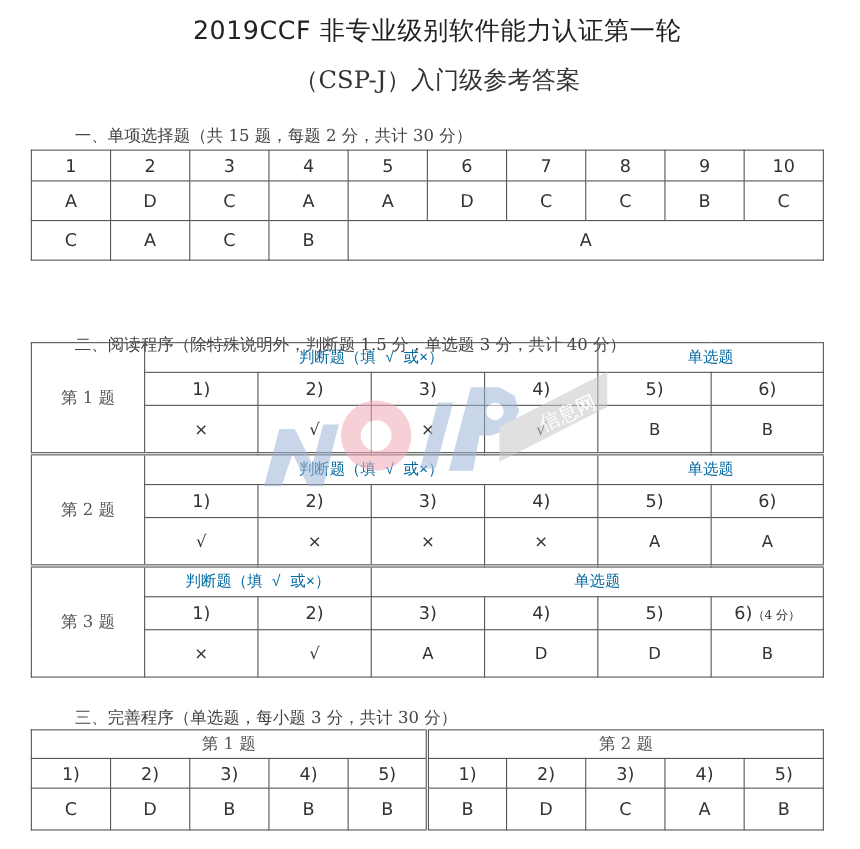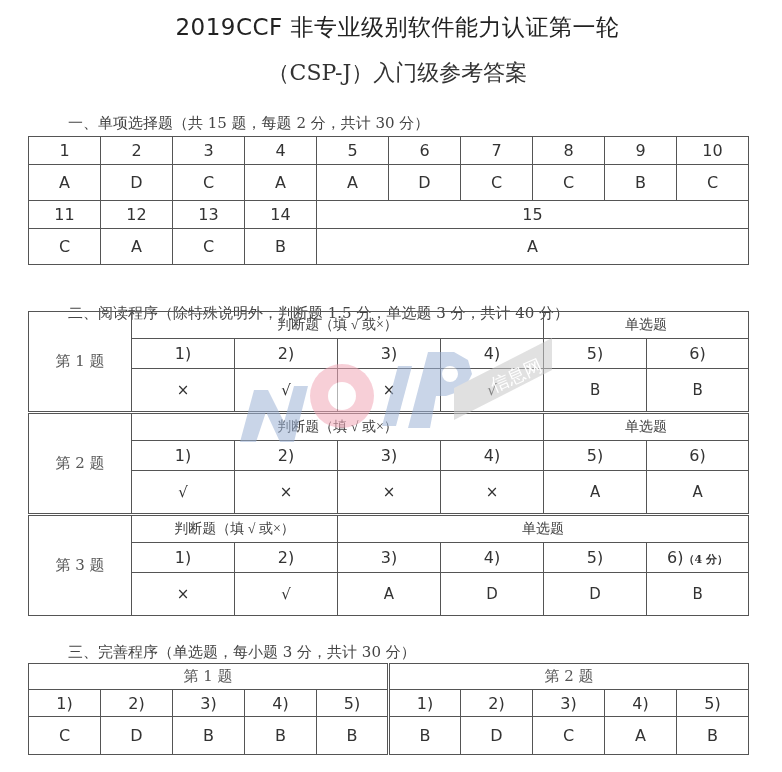--- a/index.html
+++ b/index.html
@@ -10,26 +10,26 @@
   .title1 { position:absolute; top:12px; left:0; width:795px; text-align:center; font-size:23px; color:#222; letter-spacing:0.5px; }
   .title2 { position:absolute; top:58px; left:0; width:795px; text-align:center; font-size:22px; color:#333; font-family:"DejaVu Serif", serif; }
   .sec-head { position:absolute; left:36px; font-size:15px; color:#444; font-family:"DejaVu Serif", serif;margin-left:32px; }
   table { position:absolute; border-collapse:collapse; table-layout:fixed; }
   td { border:1.5px solid #555; text-align:center; vertical-align:middle; padding:0; font-size:16px; color:#333; }
   .t1 { left:28px; top:136px; width:720px; }
   .t1 tr.num td { height:27px; }
   .t1 tr.ans td { height:35px; }
   .t2 { left:28px; top:311px; width:720px; }
   .t2 td.lbl { font-family:"DejaVu Serif", serif; font-size:15px; color:#555; }
-  .t2 td.grp { height:26px; font-family:Liberation Serif, serif; font-size:14px; color:#404040; border-bottom:1.5px solid #555; }
+  .t2 td.grp { height:26px; font-family:Liberation Mono, monospace; font-size:14px; color:#0369a1; border-bottom:1.5px solid #555; }
   .t2 td.sub { height:29px; }
   .t2 td.val { height:42px; font-size:15px; }
   .t2 tr.blockstart td { border-top:3px double #555; }
   .mark { font-size:14px; }
-  .small { font-size:11px; font-weight:bold; font-family:"DejaVu Serif", serif; }
+  .small { font-size:11px; font-weight:normal; font-family:"DejaVu Serif", serif; }
   .t3 { left:28px; top:663px; width:720px; }
   .t3 td.grp { height:25px; font-family:"DejaVu Serif", serif; font-size:15px; color:#555; }
   .t3 td.sub { height:26px; }
   .t3 td.val { height:37px; }
   .t3 td.split { border-left:3px double #555; }
   .watermark { position:absolute; left:232px; top:330px; width:330px; height:120px; pointer-events:none; }
 </style>
 </head>
 <body>
 
@@ -59,27 +59,20 @@
     <td>D</td>
     <td>C</td>
     <td>A</td>
     <td>A</td>
     <td>D</td>
     <td>C</td>
     <td>C</td>
     <td>B</td>
     <td>C</td>
   </tr>
-  <tr class="num">
-    <td>11</td>
-    <td>12</td>
-    <td>13</td>
-    <td>14</td>
-    <td colspan="6">15</td>
-  </tr>
   <tr class="ans">
     <td>C</td>
     <td>A</td>
     <td>C</td>
     <td>B</td>
     <td colspan="6">A</td>
   </tr>
 </tbody>
   </table>
 

